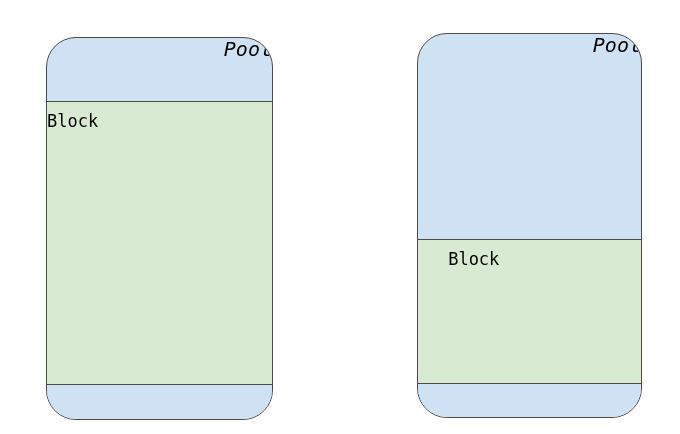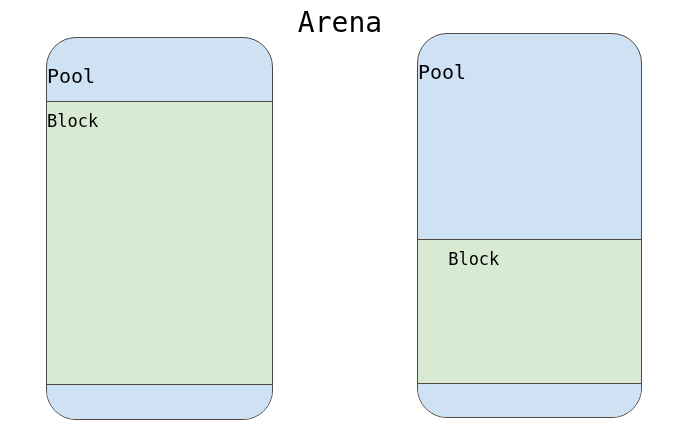--- a/index.html
+++ b/index.html
@@ -46,23 +46,23 @@
   .pool-right {
     left: 417px;
     top: 33px;
     width: 225px;
     height: 385px;
   }
   .pool-header {
     box-sizing: border-box;
     flex: 0 0 auto;
     display: flex;
-    justify-content: flex-start;
+    justify-content: flex-end;
     align-items: flex-start;
-    padding-top: 27px;
+    font-style: italic;
   }
   .pool-left .pool-header { height: 63px; }
   .pool-right .pool-header { height: 205px; }
   .pool-label {
     font-size: 20px;
     line-height: 23px;
     white-space: pre;
   }
   .blocks {
     flex: 0 0 auto;
@@ -90,21 +90,20 @@
     box-sizing: border-box;
     flex: 1 1 auto;
     border-top: 1px solid var(--outline, #4f4a48);
     background: var(--pool-fill, #cfe2f3);
   }
 </style>
 </head>
 <body>
 
 <div class="canvas" style="--pool-fill: #cfe2f3; --block-fill: #d9ead3; --outline: #4f4a48; --text: #000000;">
-  <div class="diagram-title">Arena</div>
 
   <div class="pool pool-left">
     <div class="pool-header">
       <span class="pool-label">Pool</span>
     </div>
     <div class="blocks">
         <div class="block-row">
           <span class="block-label">Block</span>
         </div>
         <div class="block-row">

